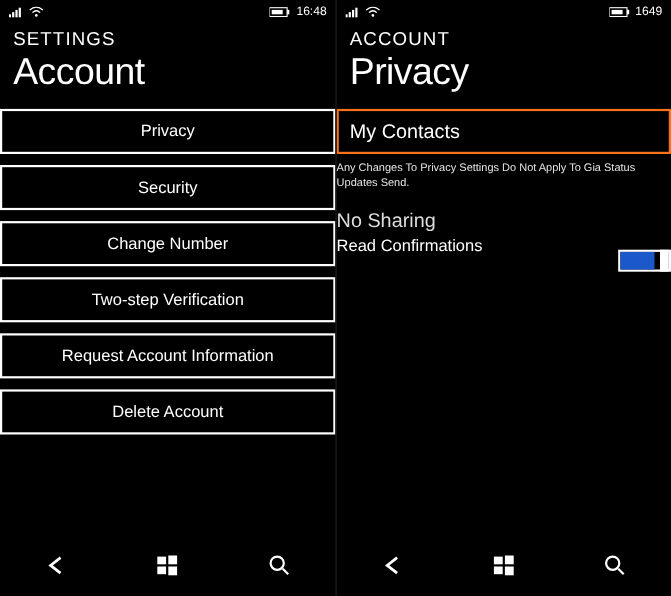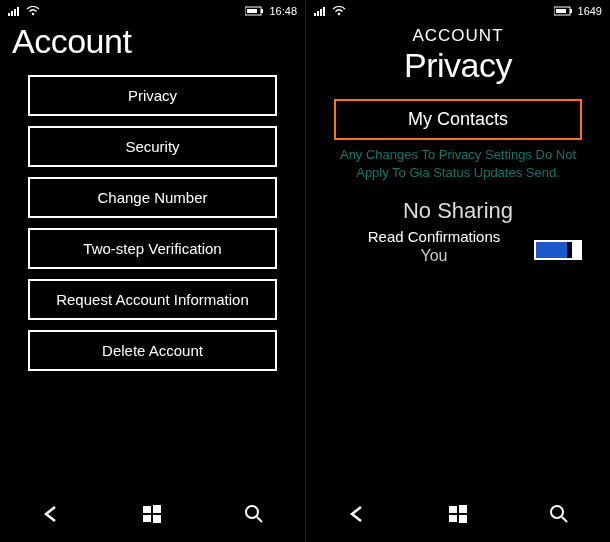--- a/index.html
+++ b/index.html
@@ -14,21 +14,20 @@
     }
     .screen {
       width: 305px;
       height: 542px;
       position: relative;
       display: flex;
       flex-direction: column;
     }
     .screen + .screen {
       border-left: 1px solid #222;
-      text-align: center;
     }
     .status-bar {
       height: 22px;
       display: flex;
       align-items: center;
       justify-content: space-between;
       padding: 0 8px;
       font-size: 11px;
     }
     .status-left, .status-right {
@@ -43,21 +42,21 @@
       font-weight: 300;
     }
     .page-title {
       font-size: 34px;
       font-weight: 300;
       padding: 0 12px 8px;
       letter-spacing: -0.5px;
     }
     .content {
       flex: 1;
-      padding: 6px 28px;
+      padding: 6px 0;
       overflow: hidden;
     }
     .menu-btn {
       border: 2px solid #fff;
       background: #000;
       color: #fff;
       width: 100%;
       padding: 10px 6px;
       margin-bottom: 10px;
       text-align: center;
@@ -65,31 +64,31 @@
       font-family: inherit;
       cursor: pointer;
     }
     .select-box {
       border: 2px solid #f97316;
       padding: 8px 10px;
       font-size: 18px;
       margin-bottom: 6px;
     }
     .hint-text {
-      font-size: 13px;
-      color: #0f766e;
+      font-size: 10px;
+      color: #e5e5e5;
       line-height: 1.4;
       margin-bottom: 16px;
     }
     .section-label {
       font-size: 15px;
       margin-bottom: 2px;
     }
     .section-value {
-      font-size: 22px;
+      font-size: 18px;
       color: #ddd;
       margin-bottom: 4px;
       font-weight: 300;
     }
     .toggle-row {
       display: flex;
       justify-content: space-between;
       align-items: flex-start;
       margin-bottom: 6px;
     }
@@ -157,20 +156,21 @@
         <svg width="20" height="10" viewBox="0 0 20 10">
             <rect x="0" y="1" width="16" height="8" stroke="#fff" fill="none" stroke-width="1"></rect>
             <rect x="16" y="3" width="2" height="4" fill="#fff"></rect>
             <rect x="2" y="3" width="10" height="4" fill="#fff"></rect>
           </svg>
       </span>
       <span>16:48</span>
     </div>
   </div>
 
+  <div class="breadcrumb">SETTINGS</div>
   <div class="page-title">Account</div>
 
   <div class="content">
     <button class="menu-btn">Privacy</button>
     <button class="menu-btn">Security</button>
     <button class="menu-btn">Change Number</button>
     <button class="menu-btn">Two-step Verification</button>
     <button class="menu-btn">Request Account Information</button>
     <button class="menu-btn">Delete Account</button>
   </div>
@@ -234,21 +234,20 @@
 
   <div class="content">
     <div class="select-box">My Contacts</div>
     <div class="hint-text">Any Changes To Privacy Settings Do Not Apply To Gia Status Updates Send.</div>
 
     <div class="section-value">No Sharing</div>
 
     <div class="toggle-row">
       <div class="toggle-labels">
         <div class="section-label">Read Confirmations</div>
-        <div style="font-size:16px;color:#ccc">You</div>
       </div>
       <div class="toggle">
         <div class="toggle-fill"></div>
         <div class="toggle-knob"></div>
       </div>
     </div>
   </div>
 
   <div class="nav-bar">
     <div class="nav-btn">

